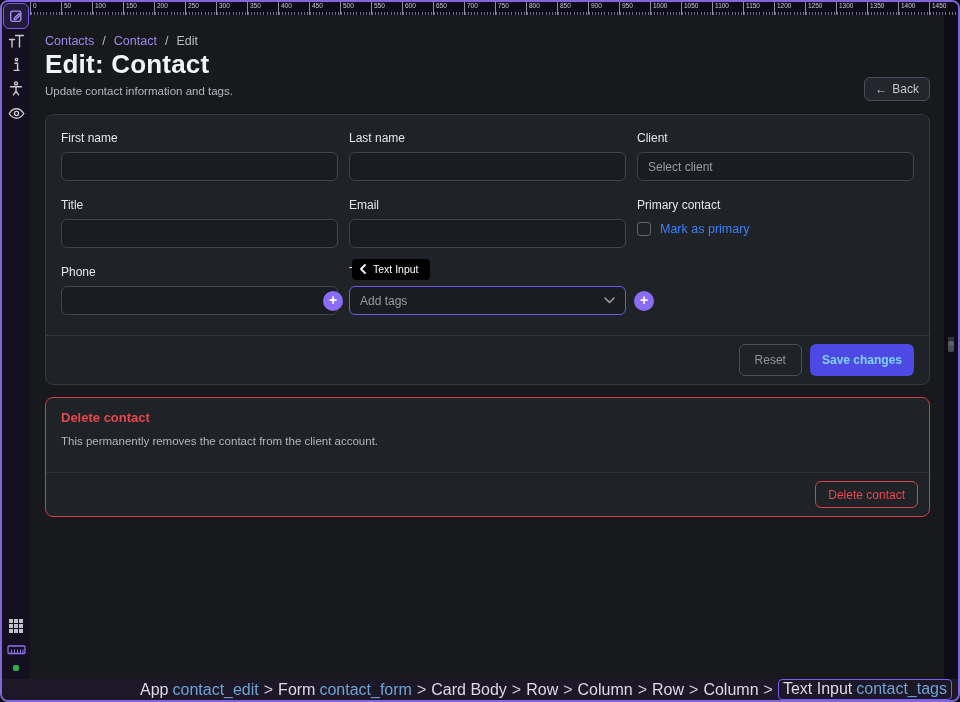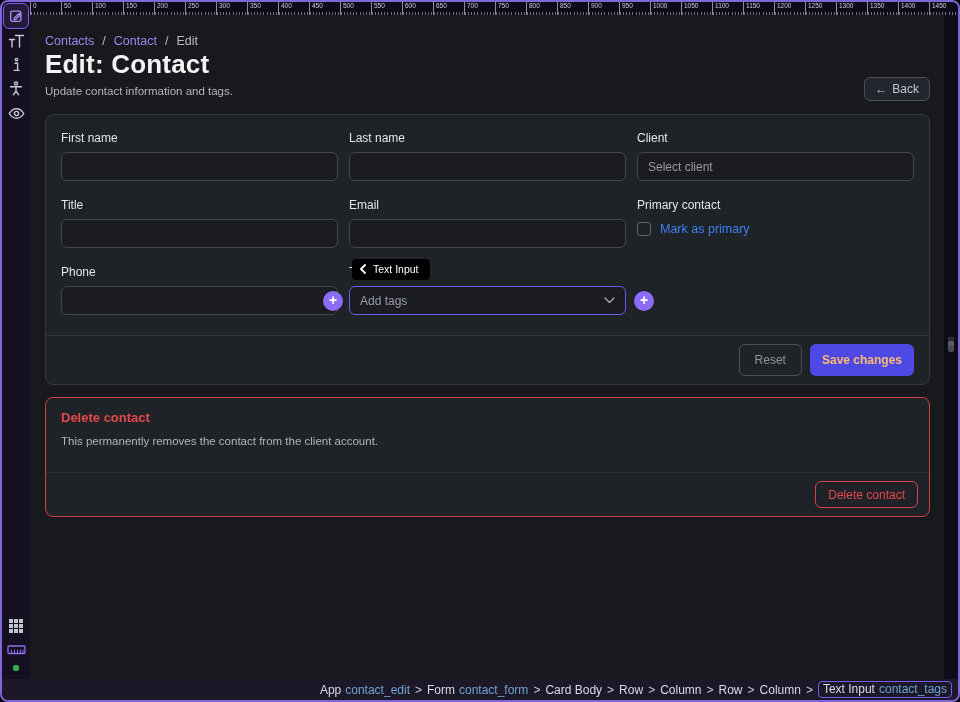--- a/index.html
+++ b/index.html
@@ -87,35 +87,35 @@
     background:#000; border-radius:4px; padding:4px 11px 5px 7px;
     display:flex; align-items:center; gap:6px; color:#fff; font-size:10.5px; white-space:nowrap;
   }
 
   .card-footer{
     border-top:1px solid #32363d; padding:8px 15px;
     display:flex; justify-content:flex-end; align-items:center; gap:8px;
   }
   .btn{ height:32px; border-radius:6px; font-size:12px; font-family:Liberation Sans, sans-serif; cursor:pointer; }
   .btn-reset{ padding:0 15px; border:1px solid #4a4e57; background:transparent; color:#90949c; }
-  .btn-save{ padding:0 12px; border:none; background:#4e49e4; color:#fdba74; font-weight:600; }
+  .btn-save{ padding:0 12px; border:none; background:#4e49e4; color:#7dd3fc; font-weight:600; }
 
   
   .danger-card{ margin-top:12px; background:#1f2227; border:1px solid #cf3e45; border-radius:8px; }
   .danger-body{ padding:12px 15px 25px; }
   .danger-title{ font-size:13px; font-weight:bold; color:#e5484d; }
   .danger-desc{ margin-top:10px; font-size:11.5px; color:#b2b5bb; }
   .danger-footer{ border-top:1px solid #2c2f35; padding:8px 11px; display:flex; justify-content:flex-end; }
   .btn-delete{ height:27px; padding:0 12px; border:1px solid #d5434a; border-radius:6px;
                background:transparent; color:#e5484d; font-size:12px; cursor:pointer; }
 
   
   .statusbar{
     height:21px; flex:none; background:#1c1828; display:flex; align-items:center;
-    justify-content:flex-end; padding:0 6px; font-size:12px; color:#ded9e8;
+    justify-content:flex-end; padding:0 6px; font-size:16px; color:#ded9e8;
   }
   .path{ display:flex; align-items:center; }
   .path .sep{ color:#cfcade; margin:0 5px; }
   .path-item{ display:inline-flex; gap:4px; cursor:pointer; }
   .path-item.selected{ border:1px solid #7a5cf0; border-radius:4px; padding:0px 4px 1px; }
   .comp-id{ color:#6fa3d3; }
 
   svg{ display:block; }
 </style>
 </head>

